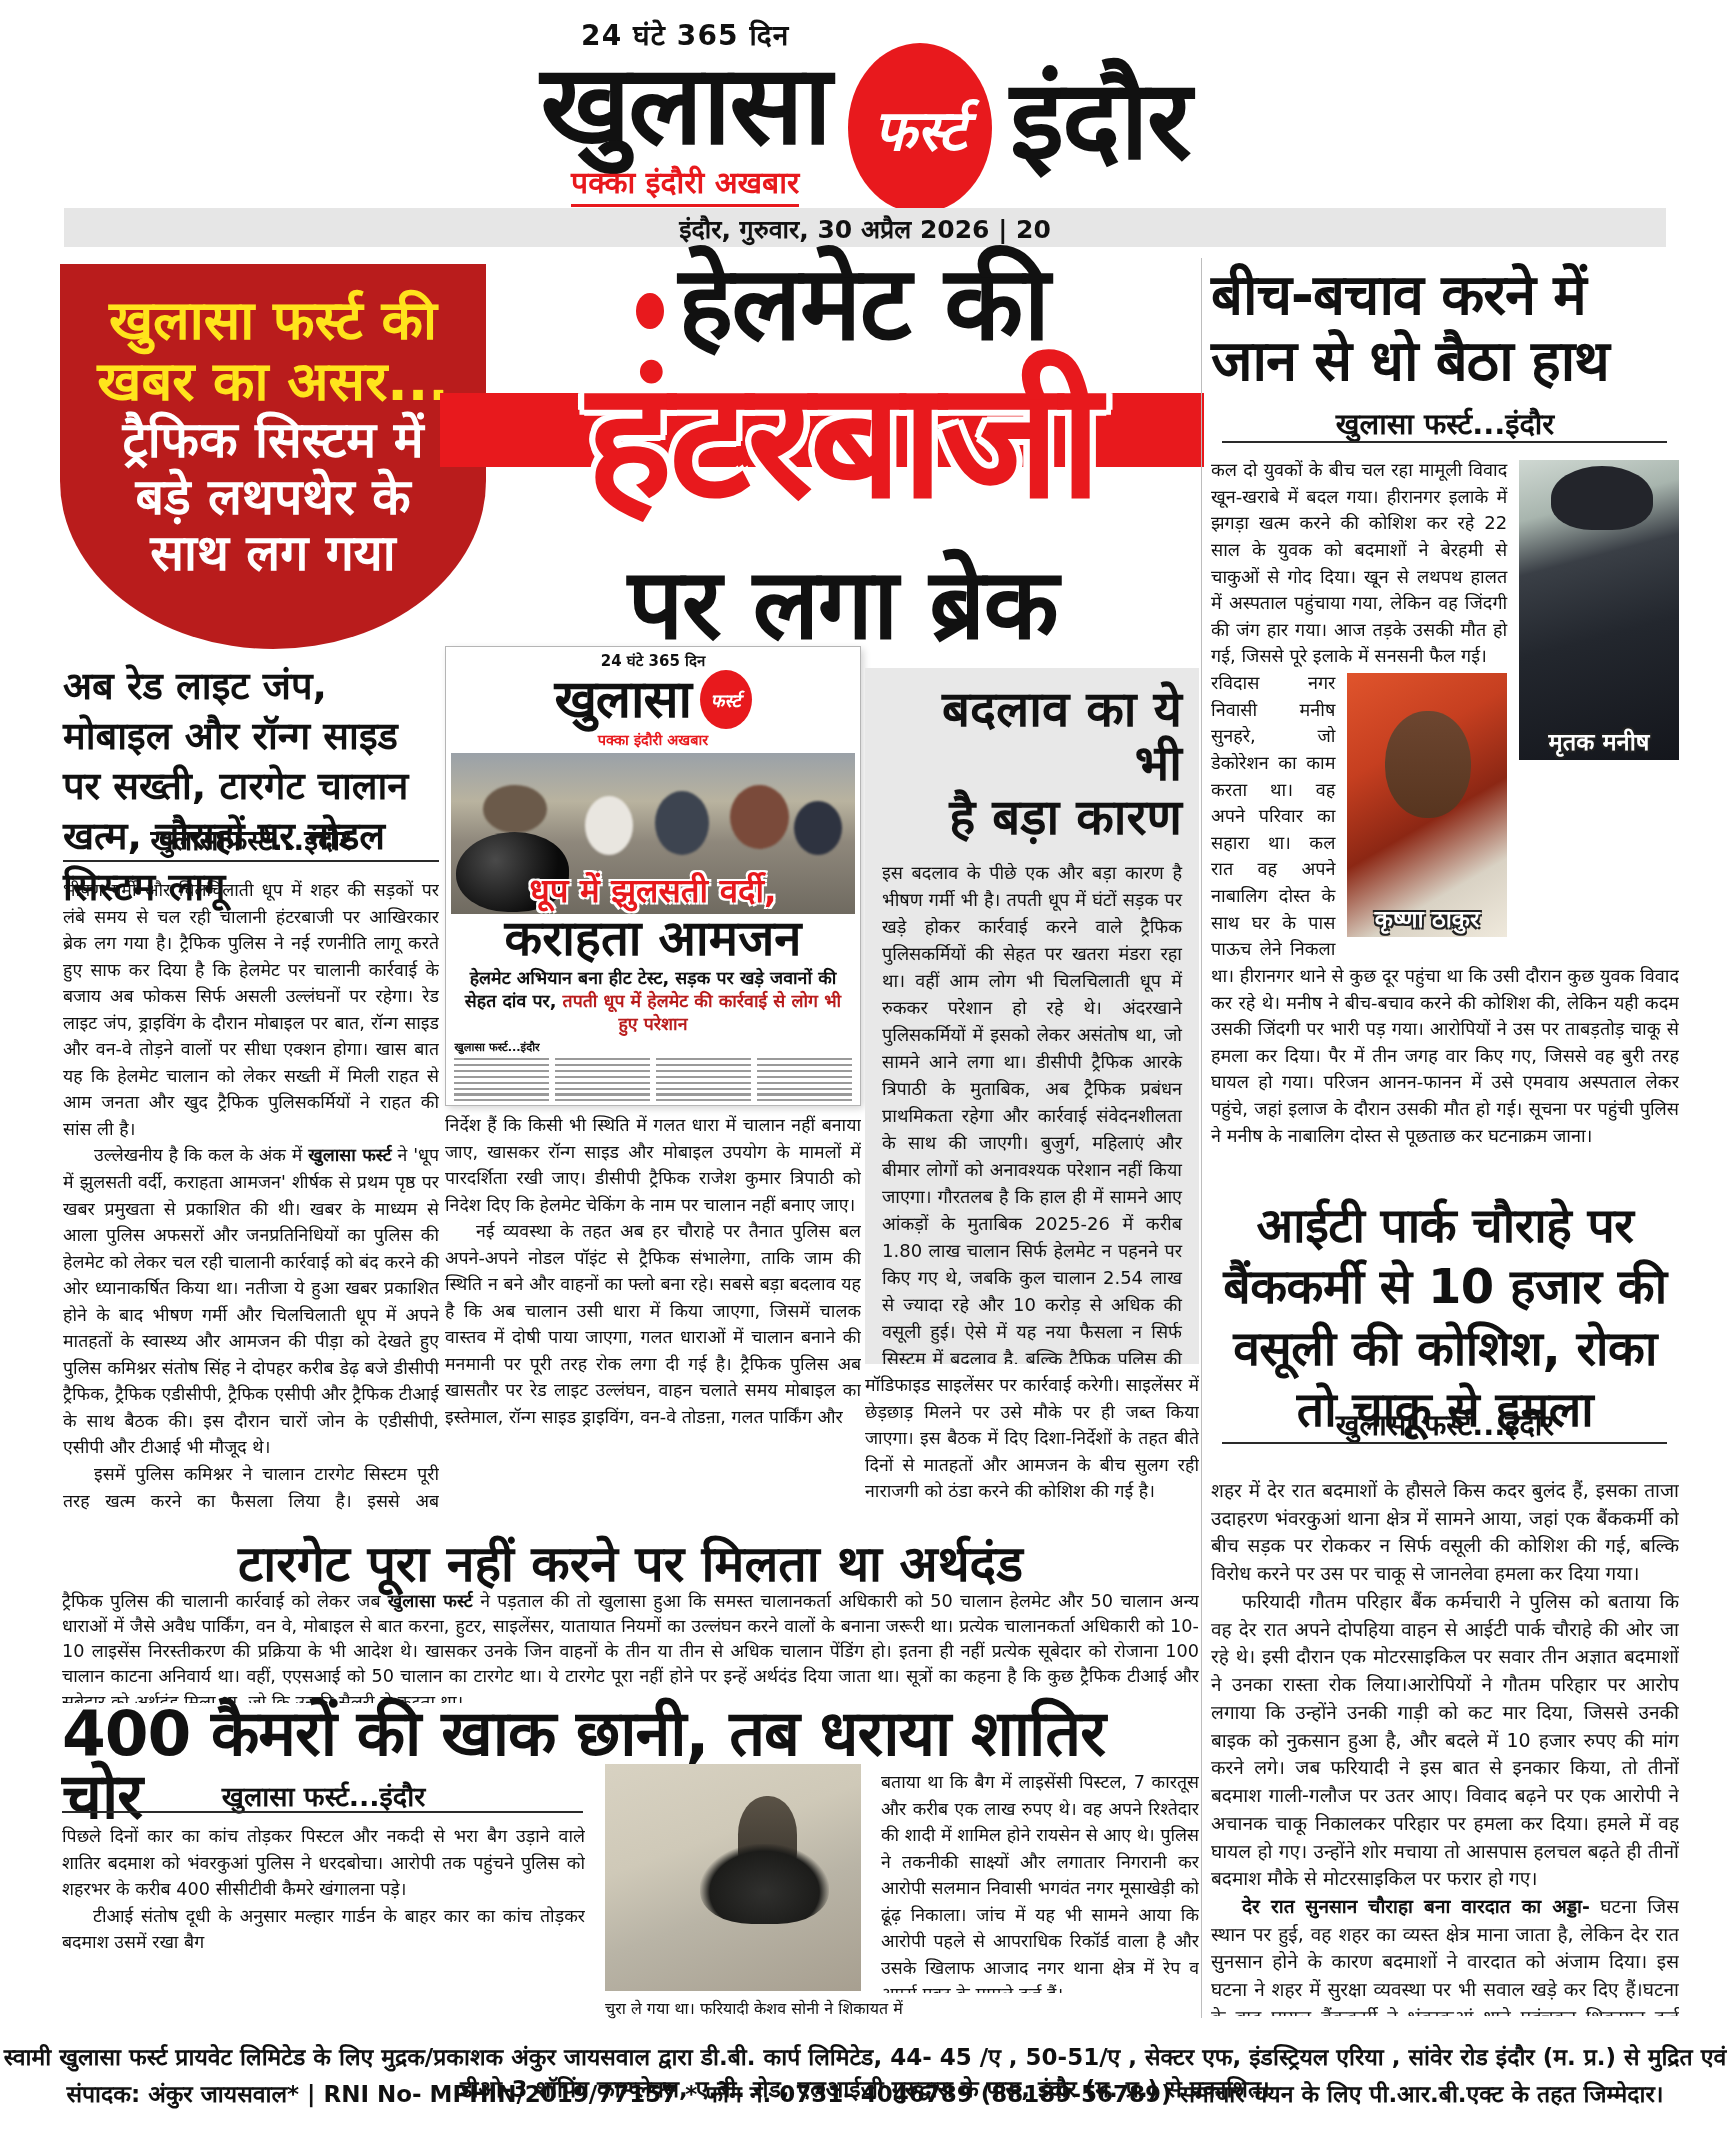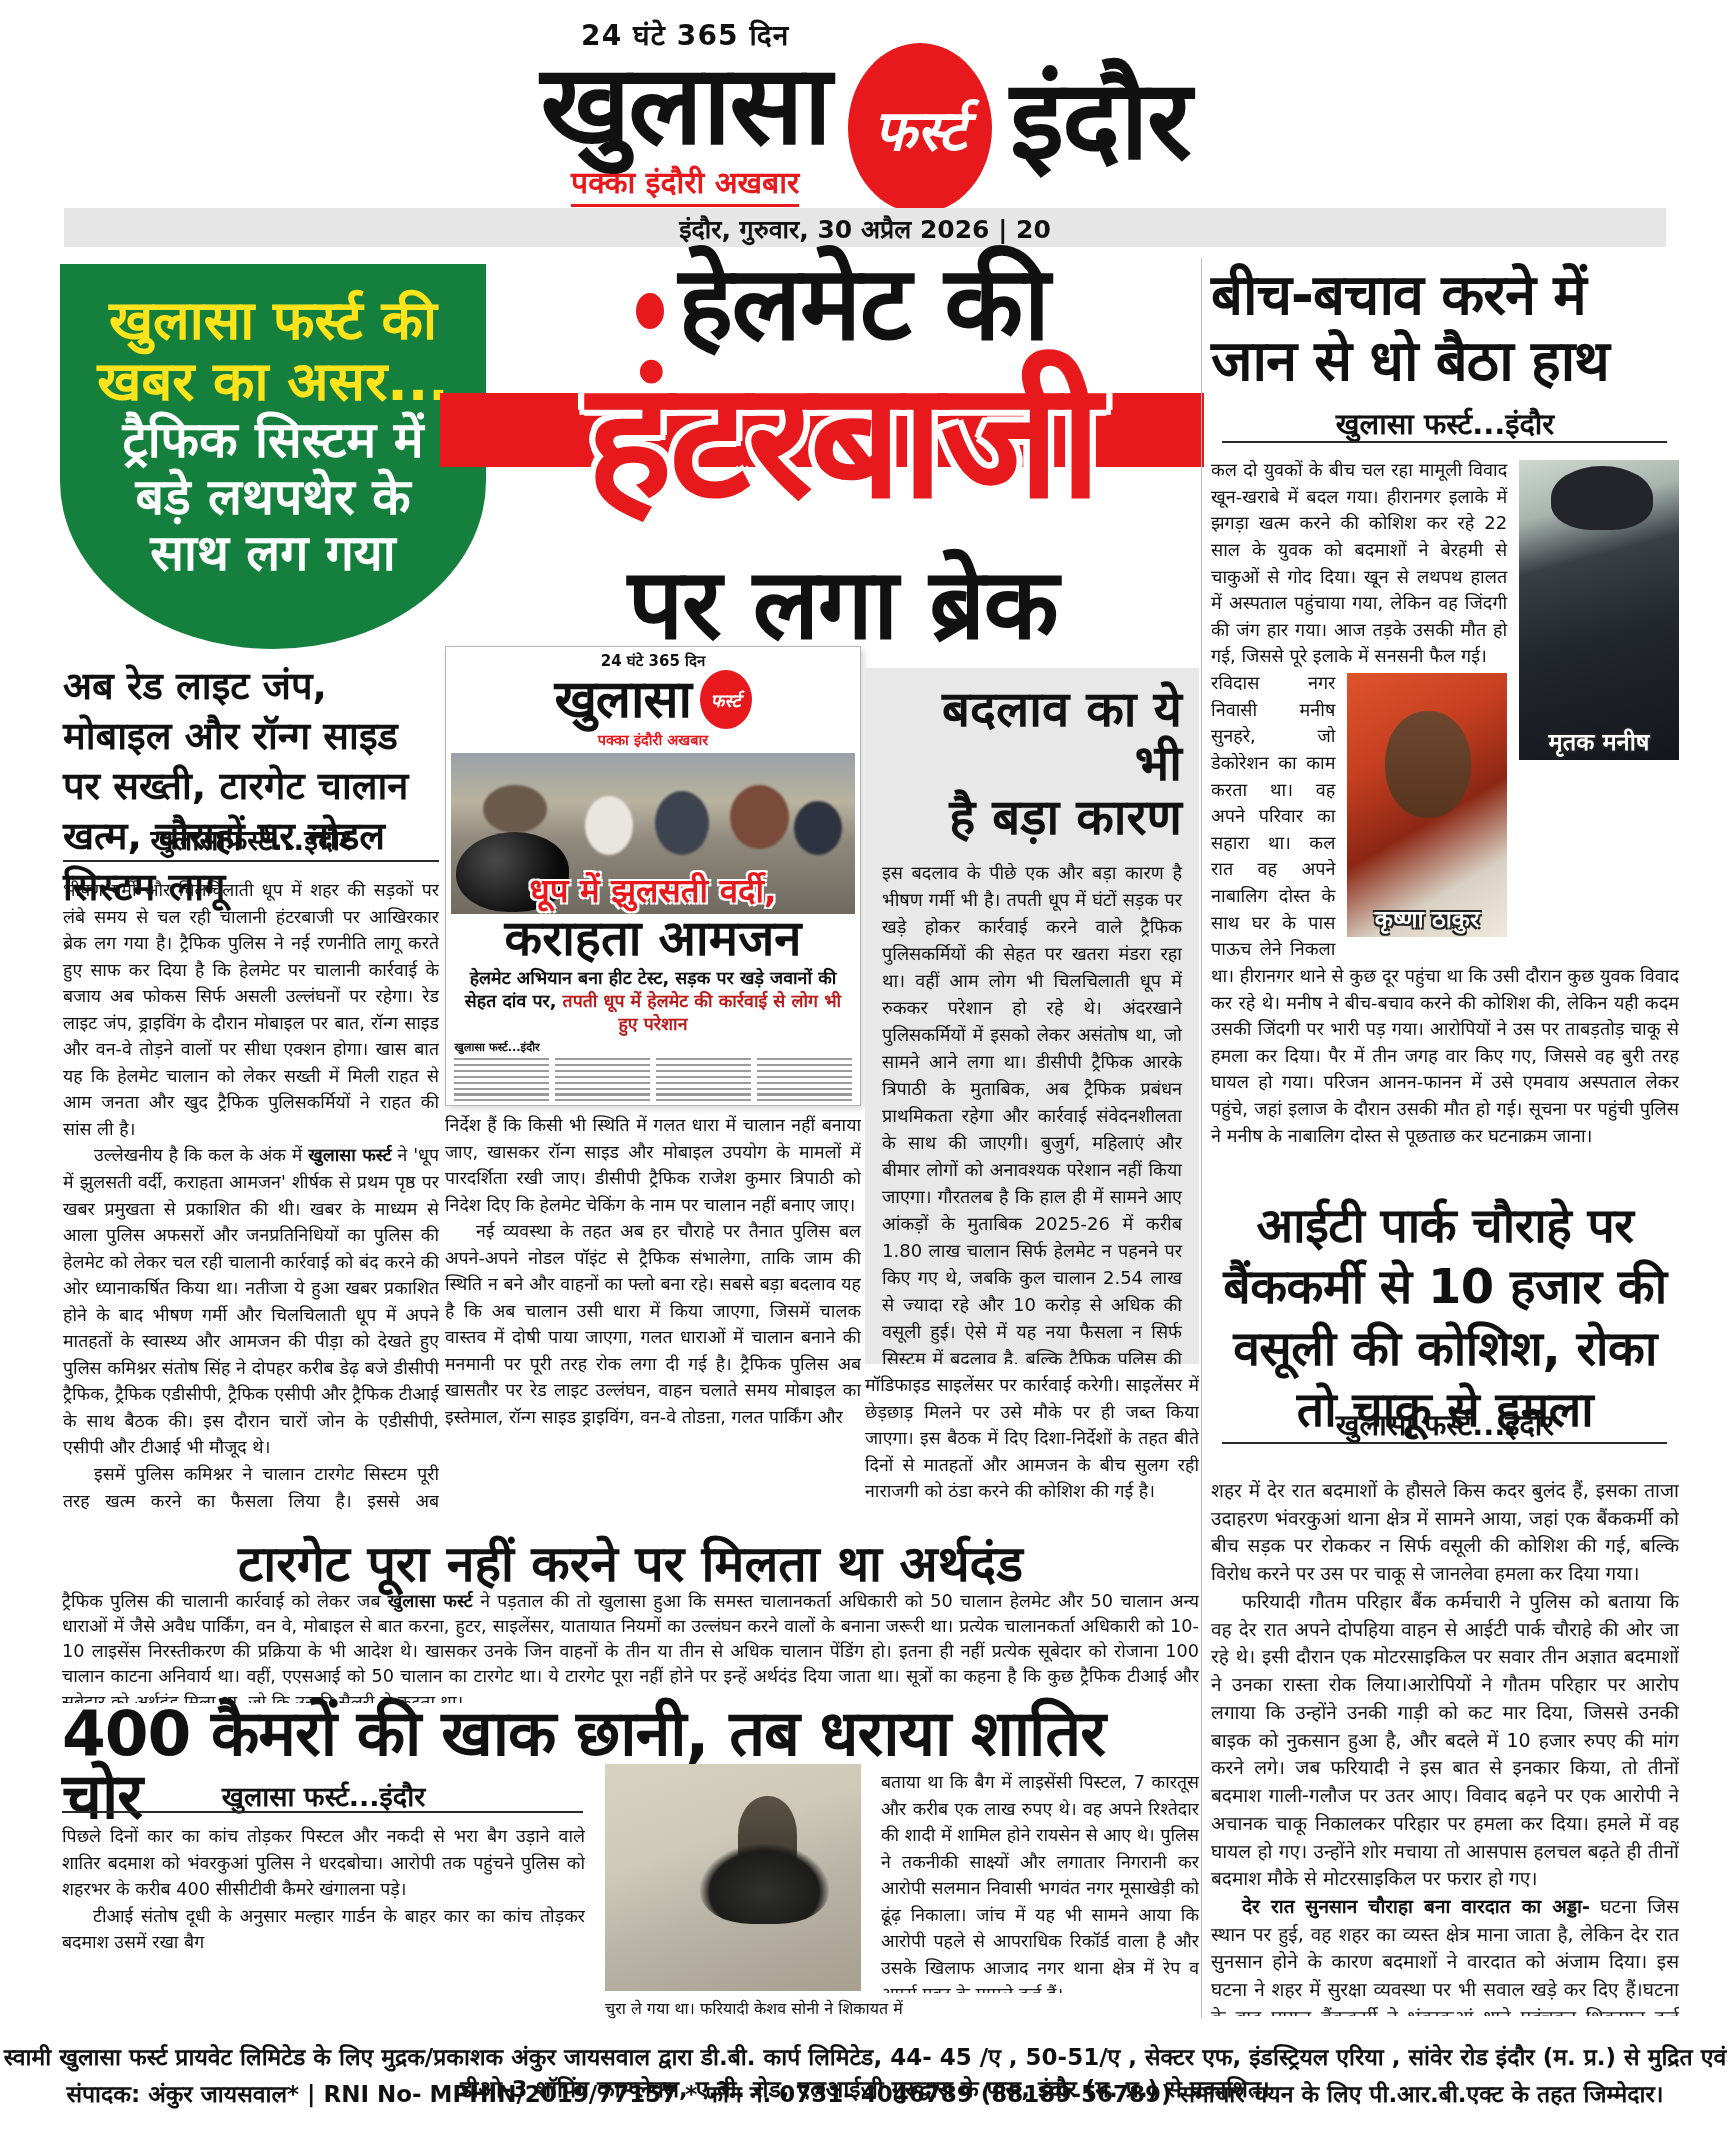--- a/index.html
+++ b/index.html
@@ -14,21 +14,21 @@
   .m-title { font-size:110px; font-weight:900; line-height:.95; letter-spacing:-2.1px; }
   .m-slogan { display:inline-block; margin-top:3.2px; color:#e8191d; font-size:30px; font-weight:900; border-bottom:3.8px solid #e8191d; padding-bottom:2.1px; }
   .m-circle { width:144px; height:170px; background:#e8191d; border-radius:50%; display:flex; align-items:center; justify-content:center; margin-top:28px; }
   .m-circle span { color:#fff; font-size:56px; font-weight:900; font-style:italic; }
   .m-city { font-size:110px; font-weight:900; margin-top:25px; letter-spacing:-2.1px; }
 
   
   #datebar { position:absolute; left:64px; right:64px; top:208px; height:39px; background:#e6e6e6; display:flex; align-items:center; justify-content:center; font-size:25px; font-weight:900; }
 
   
-  #impact { position:absolute; left:60px; top:264px; width:426px; height:385px; background:#15803d; border-radius:0 0 55% 55% / 0 0 48% 48%; text-align:center; padding-top:26px; overflow:hidden; }
+  #impact { position:absolute; left:60px; top:264px; width:426px; height:385px; background:#b91c1c; border-radius:0 0 55% 55% / 0 0 48% 48%; text-align:center; padding-top:26px; overflow:hidden; }
   .imp-y { color:#ffe41c; font-size:54px; font-weight:900; line-height:1.13; }
   .imp-w { color:#fff; font-size:50px; font-weight:900; line-height:1.13; }
 
   
   #leadhead { position:absolute; left:486px; top:251px; width:713px; text-align:center; }
   .lh-top { font-size:103px; font-weight:900; line-height:1.02; letter-spacing:-1.6px; }
   .red-dot { display:inline-block; width:28px; height:36px; background:#e8191d; border-radius:50%; margin-right:14px; vertical-align:middle; }
   .lh-wrap { position:relative; margin-top:4.3px; height:185px; }
   .lh-stripe { position:absolute; left:-46px; right:-5.4px; top:33px; height:74px; background:#e8191d; }
   .lh-red { position:relative; font-size:161px; font-weight:900; line-height:1; color:#e8191d; letter-spacing:-3.2px;

